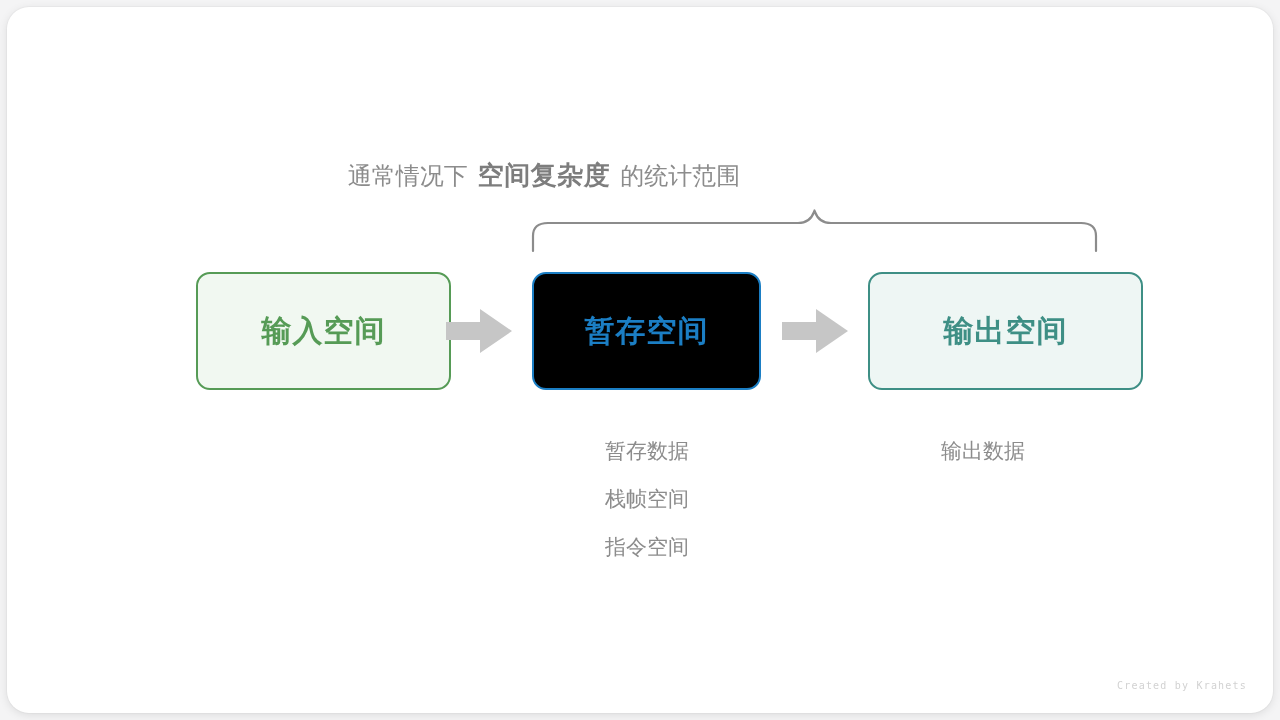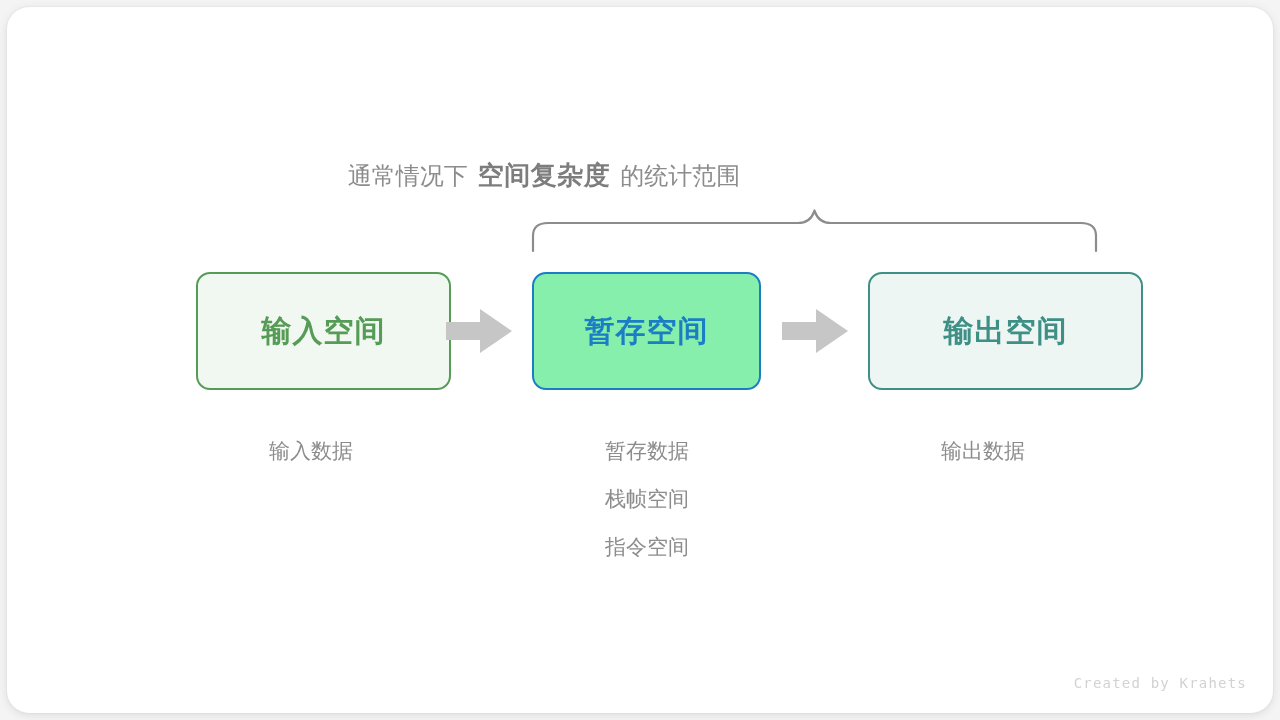--- a/index.html
+++ b/index.html
@@ -80,21 +80,21 @@
     width: 255px;
     border-color: #569b56;
     background: #f1f8f1;
   }
   #box-input .box-label { color: #569b56; }
 
   #box-temp {
     left: 525px;
     width: 229px;
     border-color: #1b7ec4;
-    background: #86efac;
+    background: #000000;
   }
   #box-temp .box-label { color: #1b7ec4; }
 
   #box-output {
     left: 861px;
     width: 275px;
     border-color: #3e8f85;
     background: #eef6f4;
   }
   #box-output .box-label { color: #3e8f85; }
@@ -126,21 +126,21 @@
     white-space: nowrap;
   }
 
   
   #credit {
     position: absolute;
     right: 26px;
     bottom: 22px;
     color: #d2d2d2;
     font-family: "DejaVu Sans Mono", "Liberation Mono", monospace;
-    font-size: 14px;
+    font-size: 10px;
     letter-spacing: 1.2px;
     white-space: nowrap;
   }
 </style>
 </head>
 <body>
 
 <div id="card">
 
   <div id="heading">
@@ -165,23 +165,20 @@
   </div>
 
   <svg class="arrow" id="arrow-2" viewBox="0 0 66 48">
     <path d="M 0 15 L 34 15 L 34 2 L 66 24 L 34 46 L 34 33 L 0 33 Z" fill="#c6c6c6"></path>
   </svg>
 
   <div class="box" id="box-output">
     <span class="box-label">输出空间</span>
   </div>
 
-  <div class="caption-col" id="caption-input">
-    <div class="caption-line">输入数据</div>
-  </div>
 
   <div class="caption-col" id="caption-output">
     <div class="caption-line">输出数据</div>
   </div>
 
   <div class="caption-col" id="caption-temp">
     <div class="caption-line">暂存数据</div>
     <div class="caption-line">栈帧空间</div>
     <div class="caption-line">指令空间</div>
   </div>

